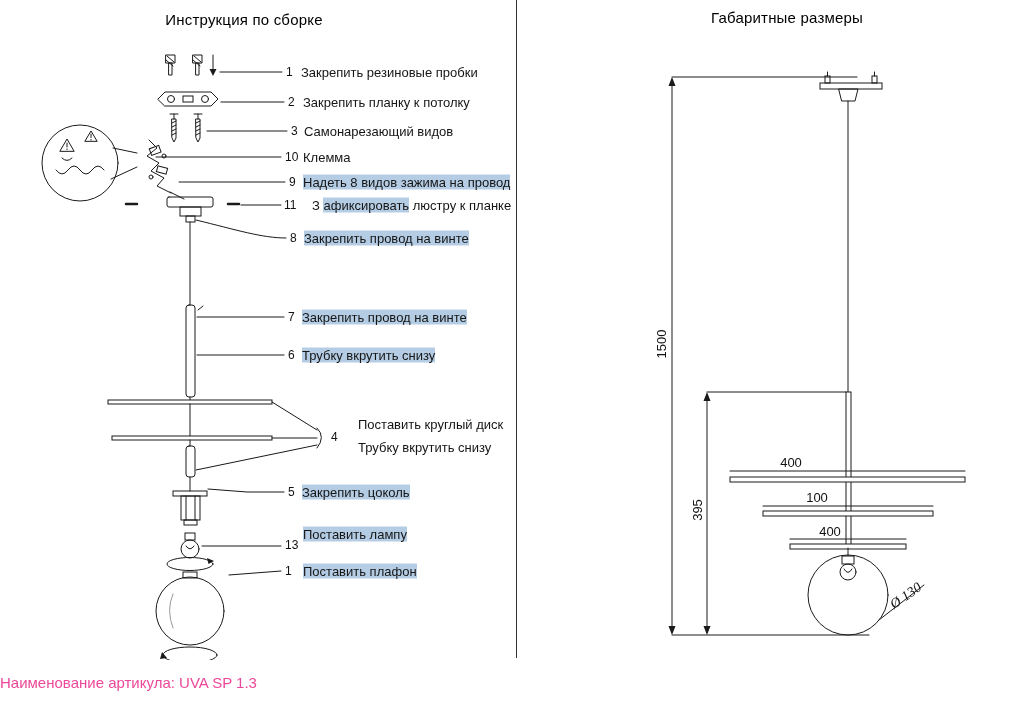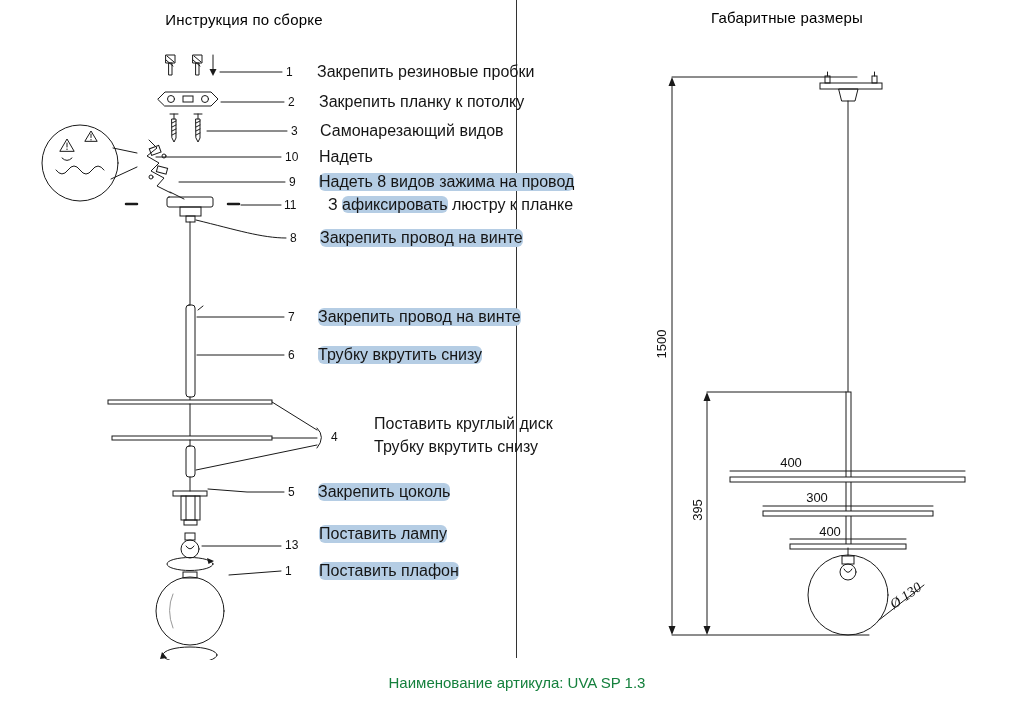--- a/index.html
+++ b/index.html
@@ -3,27 +3,27 @@
 <meta charset="utf-8">
 <style>
   * { margin:0; padding:0; box-sizing:border-box; }
   html,body { background:#fff; }
   body { font-family:"Liberation Sans", sans-serif; }
   #stage { position:relative; width:1034px; height:713px; background:#fff; overflow:hidden; color:#111;padding-left:36px; }
   .art { position:absolute; top:0; }
   .divider { position:absolute; left:516px; top:0; width:1px; height:658px; background:#333; }
   .title { position:absolute; white-space:nowrap; transform:translate(-50%,-50%); font-size:15px; color:#000; letter-spacing:.2px; }
   .num  { position:absolute; white-space:nowrap; transform:translateY(-50%); font-size:12px; color:#111; }
-  .lbl  { position:absolute; white-space:nowrap; transform:translateY(-50%); font-size:16px; color:#151515;margin-left:16px; }
-  .hl   { background:#b5cde4;border-radius:6px; }
+  .lbl  { position:absolute; white-space:nowrap; transform:translateY(-50%); font-size:13px; color:#151515; }
+  .hl   { background:#b5cde4; }
   .dim  { position:absolute; white-space:nowrap; transform:translate(-50%,-50%); font-size:13px; color:#111; }
   .rot90 { transform:translate(-50%,-50%) rotate(-90deg); }
   .dia  { position:absolute; white-space:nowrap; transform:translate(-50%,-50%) rotate(-35deg);
           font-family:"Liberation Serif", serif; font-style:italic; font-size:14px; color:#111; }
-  .footer { position:absolute; left:0; top:674px; width:100%; text-align:center; font-size:15px; color:#15803d; }
+  .footer { position:absolute; left:0; top:674px; width:100%; font-size:15px; color:#ec4899; }
 </style>
 </head>
 <body>
 
 <div id="stage">
 
   <div class="divider"></div>
 
   <svg class="art" style="left:0" width="517" height="660" viewBox="0 0 517 660">
     <g fill="none" stroke="#1a1a1a" stroke-width="1" stroke-linecap="round">
@@ -189,21 +189,21 @@
   <span class="num" style="left:286px;top:72px">1</span>
   <span class="lbl" style="left:301px;top:72px">Закрепить резиновые пробки</span>
 
   <span class="num" style="left:288px;top:102px">2</span>
   <span class="lbl" style="left:303px;top:102px">Закрепить планку к потолку</span>
 
   <span class="num" style="left:291px;top:131px">3</span>
   <span class="lbl" style="left:304px;top:131px">Самонарезающий видов</span>
 
   <span class="num" style="left:285px;top:157px">10</span>
-  <span class="lbl" style="left:303px;top:157px">Надеть</span>
+  <span class="lbl" style="left:303px;top:157px">Клемма</span>
 
   <span class="num" style="left:289px;top:182px">9</span>
   <span class="lbl hl" style="left:303px;top:182px">Надеть 8 видов зажима на провод</span>
 
   <span class="num" style="left:284px;top:205px">11</span>
   <span class="lbl" style="left:312px;top:205px"><span>З </span><span class="hl">афиксировать</span><span> люстру к планке</span></span>
 
   <span class="num" style="left:290px;top:238px">8</span>
   <span class="lbl hl" style="left:304px;top:238px">Закрепить провод на винте</span>
 
@@ -224,19 +224,19 @@
   <span class="lbl hl" style="left:303px;top:534px">Поставить лампу</span>
 
   <span class="num" style="left:285px;top:571px">1</span>
   <span class="lbl hl" style="left:303px;top:571px">Поставить плафон</span>
 
   <span class="title" style="left:787px;top:17px">Габаритные размеры</span>
 
   <span class="dim rot90" style="left:661px;top:344px">1500</span>
   <span class="dim rot90" style="left:697px;top:510px">395</span>
   <span class="dim" style="left:791px;top:462px">400</span>
-  <span class="dim" style="left:817px;top:497px">300</span>
+  <span class="dim" style="left:817px;top:497px">100</span>
   <span class="dim" style="left:830px;top:531px">400</span>
   <span class="dia" style="left:906px;top:596px">Ø 130</span>
 
   <div class="footer">Наименование артикула: UVA SP 1.3</div>
 
 </div>
 
 </body></html>

